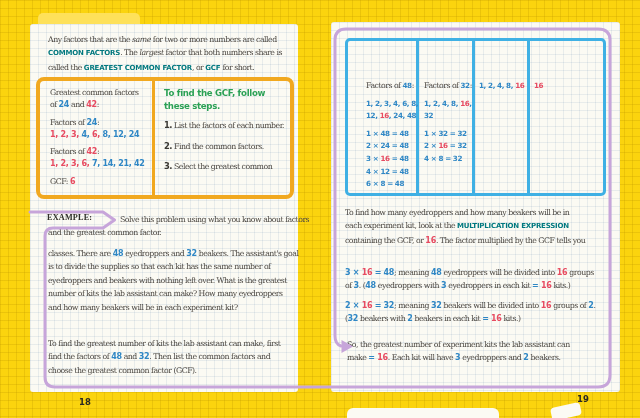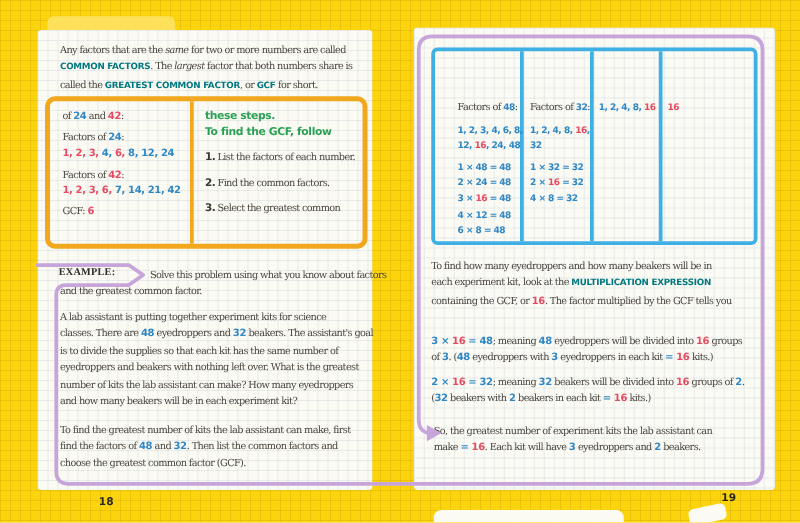--- a/index.html
+++ b/index.html
@@ -60,49 +60,49 @@
   <div class="page page-left">
     <div class="blk" style="left:18px;top:9px;">
         <div class="tl"><span>Any factors that are the </span><span class="k-i">same</span><span> for two or more numbers are called</span></div>
         <div class="tl"><span class="k-t">COMMON FACTORS</span><span>. The </span><span class="k-i">largest</span><span> factor that both numbers share is</span></div>
         <div class="tl"><span>called the </span><span class="k-t">GREATEST COMMON FACTOR</span><span>, or </span><span class="k-t">GCF</span><span> for short.</span></div>
       </div>
 
     <div class="gcf-box">
       <div class="gcf-divider"></div>
       <div class="gcf-left">
+          <div class="tl"><span>Greatest common factors</span></div>
           <div class="tl"><span>of </span><span class="k-b">24</span><span> and </span><span class="k-r">42</span><span>:</span></div>
           <div class="tl g"><span>Factors of </span><span class="k-b">24</span><span>:</span></div>
           <div class="tl"><span class="k-r">1, 2, 3,</span><span class="k-b"> 4,</span><span class="k-r"> 6,</span><span class="k-b"> 8, 12, 24</span></div>
           <div class="tl g"><span>Factors of </span><span class="k-r">42</span><span>:</span></div>
           <div class="tl"><span class="k-r">1, 2, 3, 6,</span><span class="k-b"> 7, 14, 21, 42</span></div>
           <div class="tl g"><span>GCF: </span><span class="k-r">6</span></div>
         </div>
       <div class="gcf-steps">
         <div class="steps-title">
+            <div class="tl"><span>To find the GCF, follow</span></div>
             <div class="tl"><span>these steps.</span></div>
-            <div class="tl"><span>To find the GCF, follow</span></div>
           </div>
         <div class="steps-list">
             <div class="tl"><span class="k-n">1.</span><span> List the factors of each number.</span></div>
             <div class="tl g"><span class="k-n">2.</span><span> Find the common factors.</span></div>
             <div class="tl g"><span class="k-n">3.</span><span> Select the greatest common</span></div>
           </div>
       </div>
     </div>
 
     <div class="example-label">EXAMPLE:</div>
     <div class="blk" style="left:90px;top:189px;">
         <div class="tl"><span>Solve this problem using what you know about factors</span></div>
       </div>
     <div class="blk" style="left:18px;top:202px;">
         <div class="tl"><span>and the greatest common factor.</span></div>
       </div>
     <div class="blk" style="left:18px;top:223px;">
-        <div class="tl"><span>A lab assistant is putting together experiment kits for science</span></div>
         <div class="tl"><span>classes. There are </span><span class="k-b">48</span><span> eyedroppers and </span><span class="k-b">32</span><span> beakers. The assistant's goal</span></div>
         <div class="tl"><span>is to divide the supplies so that each kit has the same number of</span></div>
         <div class="tl"><span>eyedroppers and beakers with nothing left over. What is the greatest</span></div>
         <div class="tl"><span>number of kits the lab assistant can make? How many eyedroppers</span></div>
         <div class="tl"><span>and how many beakers will be in each experiment kit?</span></div>
       </div>
     <div class="blk" style="left:18px;top:313px;">
         <div class="tl"><span>To find the greatest number of kits the lab assistant can make, first</span></div>
         <div class="tl"><span>find the factors of </span><span class="k-b">48</span><span> and </span><span class="k-b">32</span><span>. Then list the common factors and</span></div>
         <div class="tl"><span>choose the greatest common factor (GCF).</span></div>

